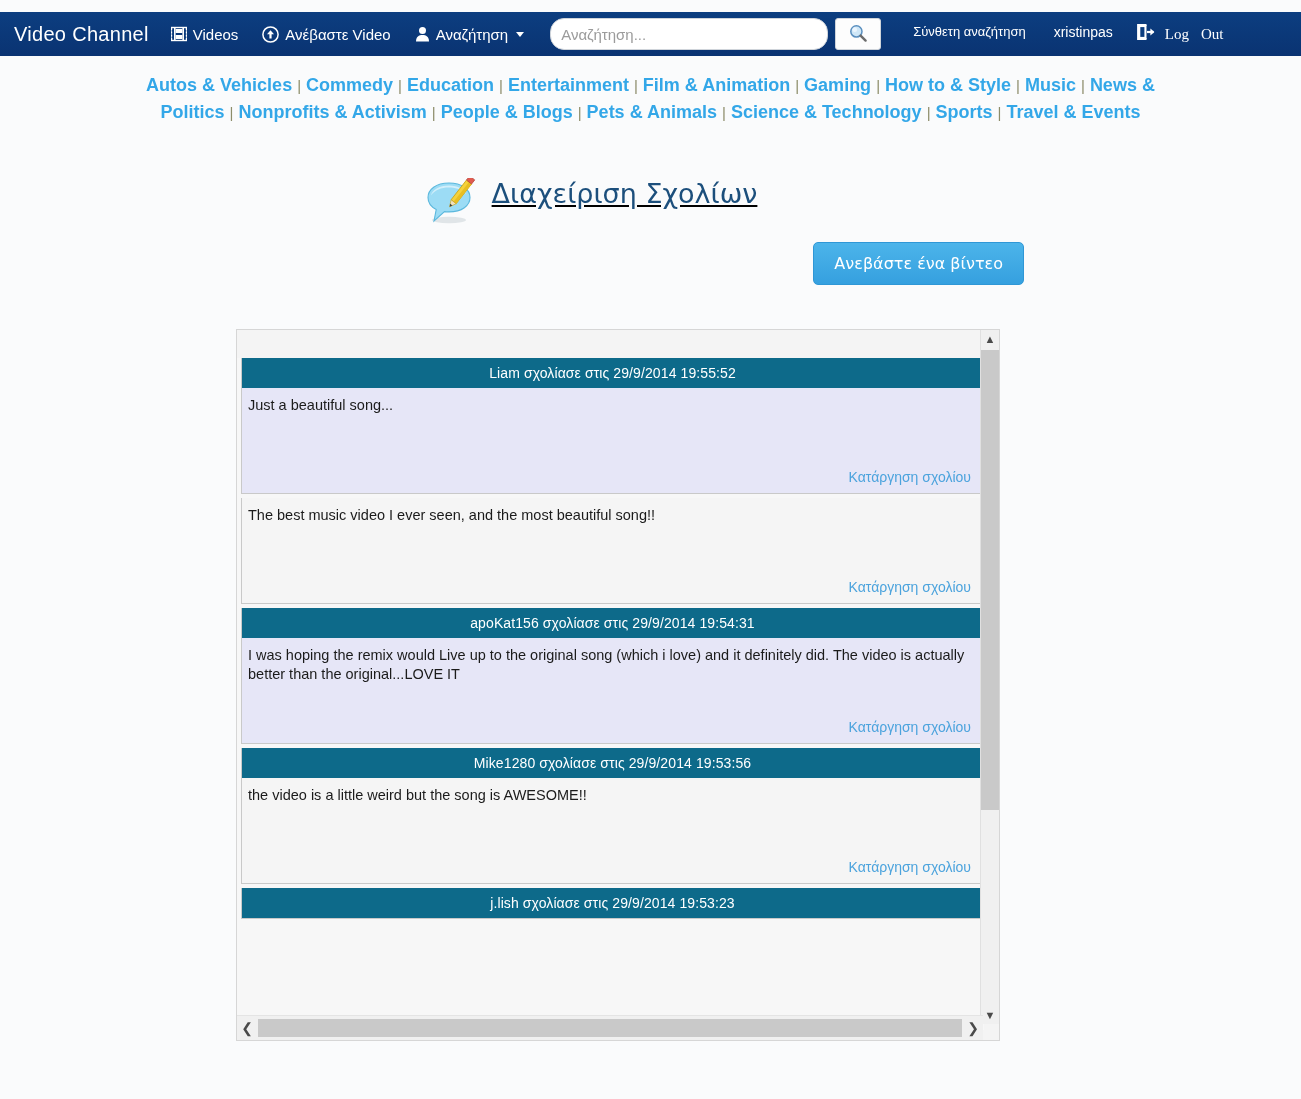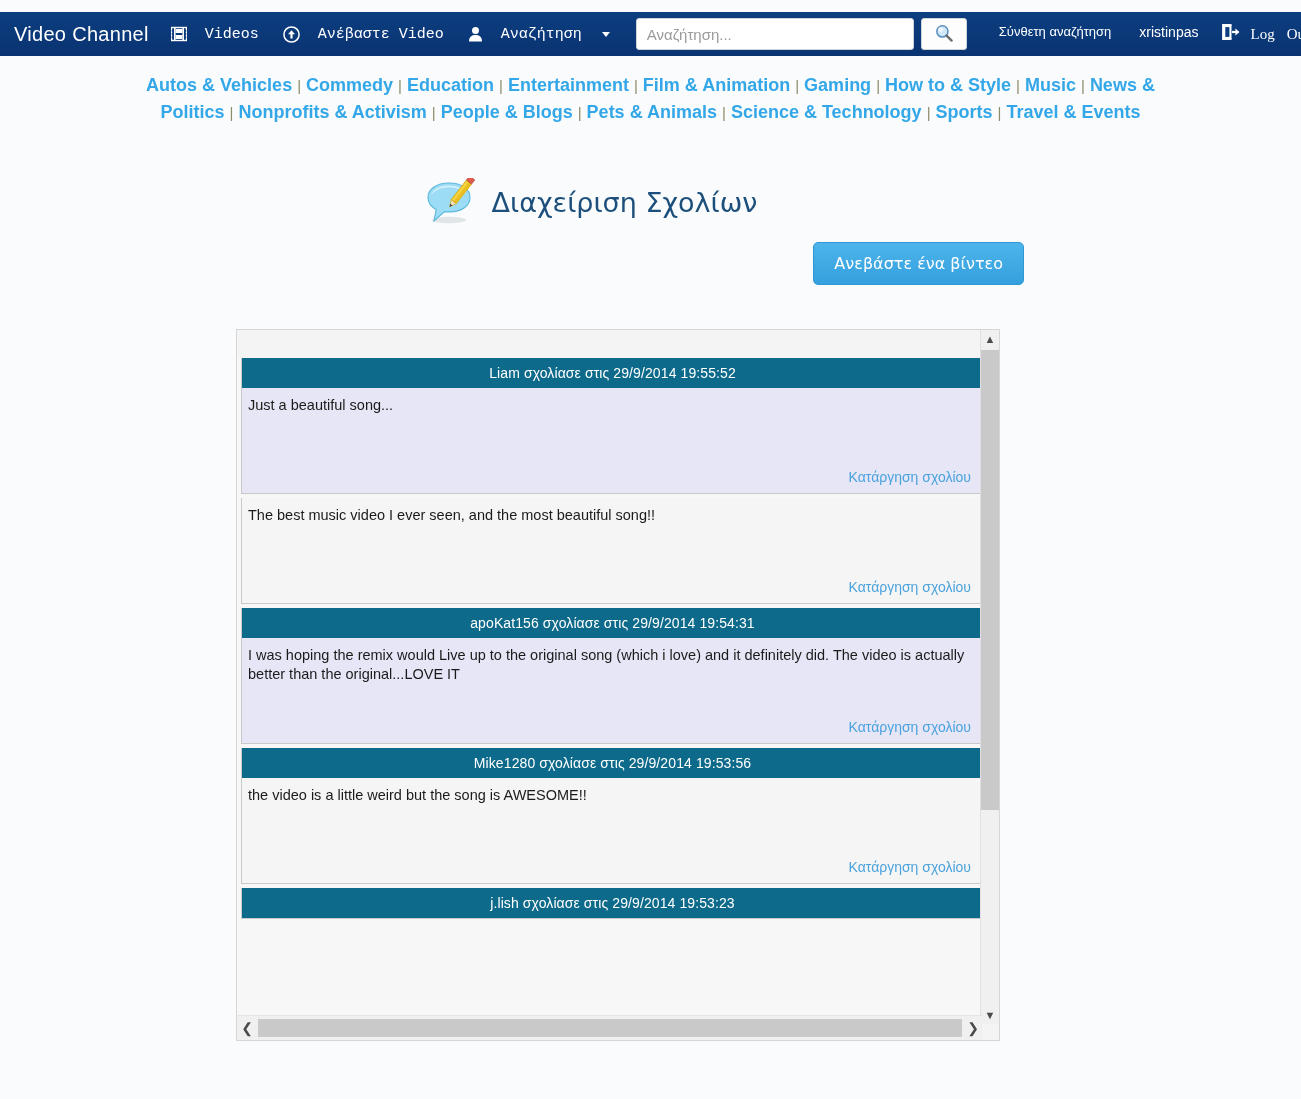--- a/index.html
+++ b/index.html
@@ -29,23 +29,23 @@
   .brand {
     color: #ffffff;
     font-size: 20px;
     letter-spacing: 0.3px;
     padding: 0 10px 0 14px;
     white-space: nowrap;
   }
   .nav-item {
     display: flex;
     align-items: center;
-    gap: 18px;
-    color: #ffffff;
-    font-family: Liberation Mono, monospace;
+    gap: 6px;
+    color: #ffffff;
+    font-family: Liberation Sans, sans-serif;
     font-size: 15px;
     padding: 0 12px;
     white-space: nowrap;
     cursor: pointer;
   }
   .nav-item .ic { display: inline-flex; align-items: center; }
   .caret {
     display: inline-block;
     width: 0; height: 0;
     border-left: 4px solid transparent;
@@ -57,21 +57,21 @@
     margin-left: 14px;
     display: flex;
     align-items: center;
     gap: 7px;
   }
   .search-input {
     width: 278px;
     height: 32px;
     box-sizing: border-box;
     border: 1px solid #cfd4da;
-    border-radius: 3px;
+    border-radius: 14px;
     padding: 4px 10px;
     font-size: 15px;
     font-family: "Liberation Sans", sans-serif;
     color: #333;
     background: #fff;
     outline: none;
   }
   .search-input::placeholder { color: #9b9b9b; }
   .search-btn {
     width: 46px;
@@ -133,25 +133,25 @@
   }
   .cat-sep {
     color: #8d8d6a;
     font-size: 15px;
     padding: 0 5px;
   }
 
   
   .title-row {
     display: flex;
-    align-items: center;
     justify-content: center;
     margin-top: 44px;
     gap: 16px;
     padding-right: 120px;
+    text-decoration: underline;
   }
   .title-icon { width: 52px; height: 48px; }
   .page-title {
     font-size: 27px;
     color: #1c4f7c;
     font-weight: normal;
     font-family: "DejaVu Sans", sans-serif;
   }
 
   

